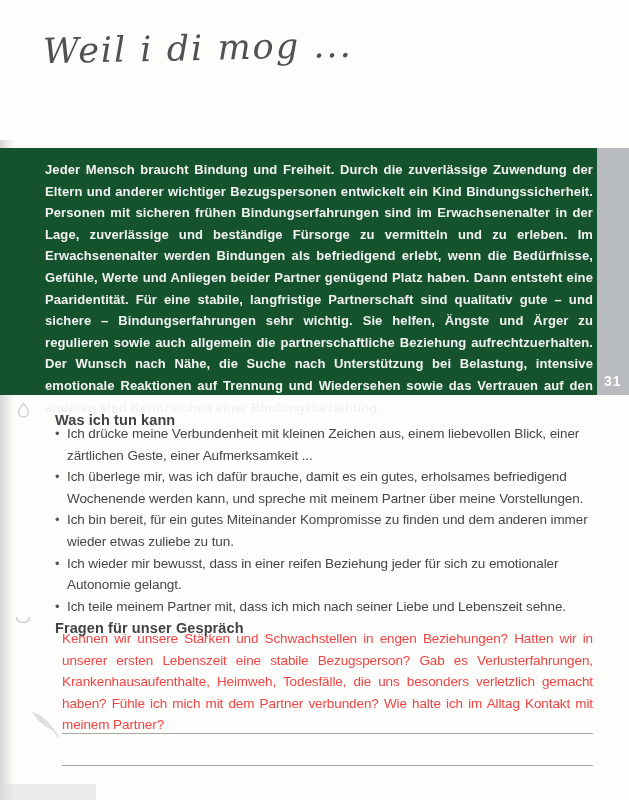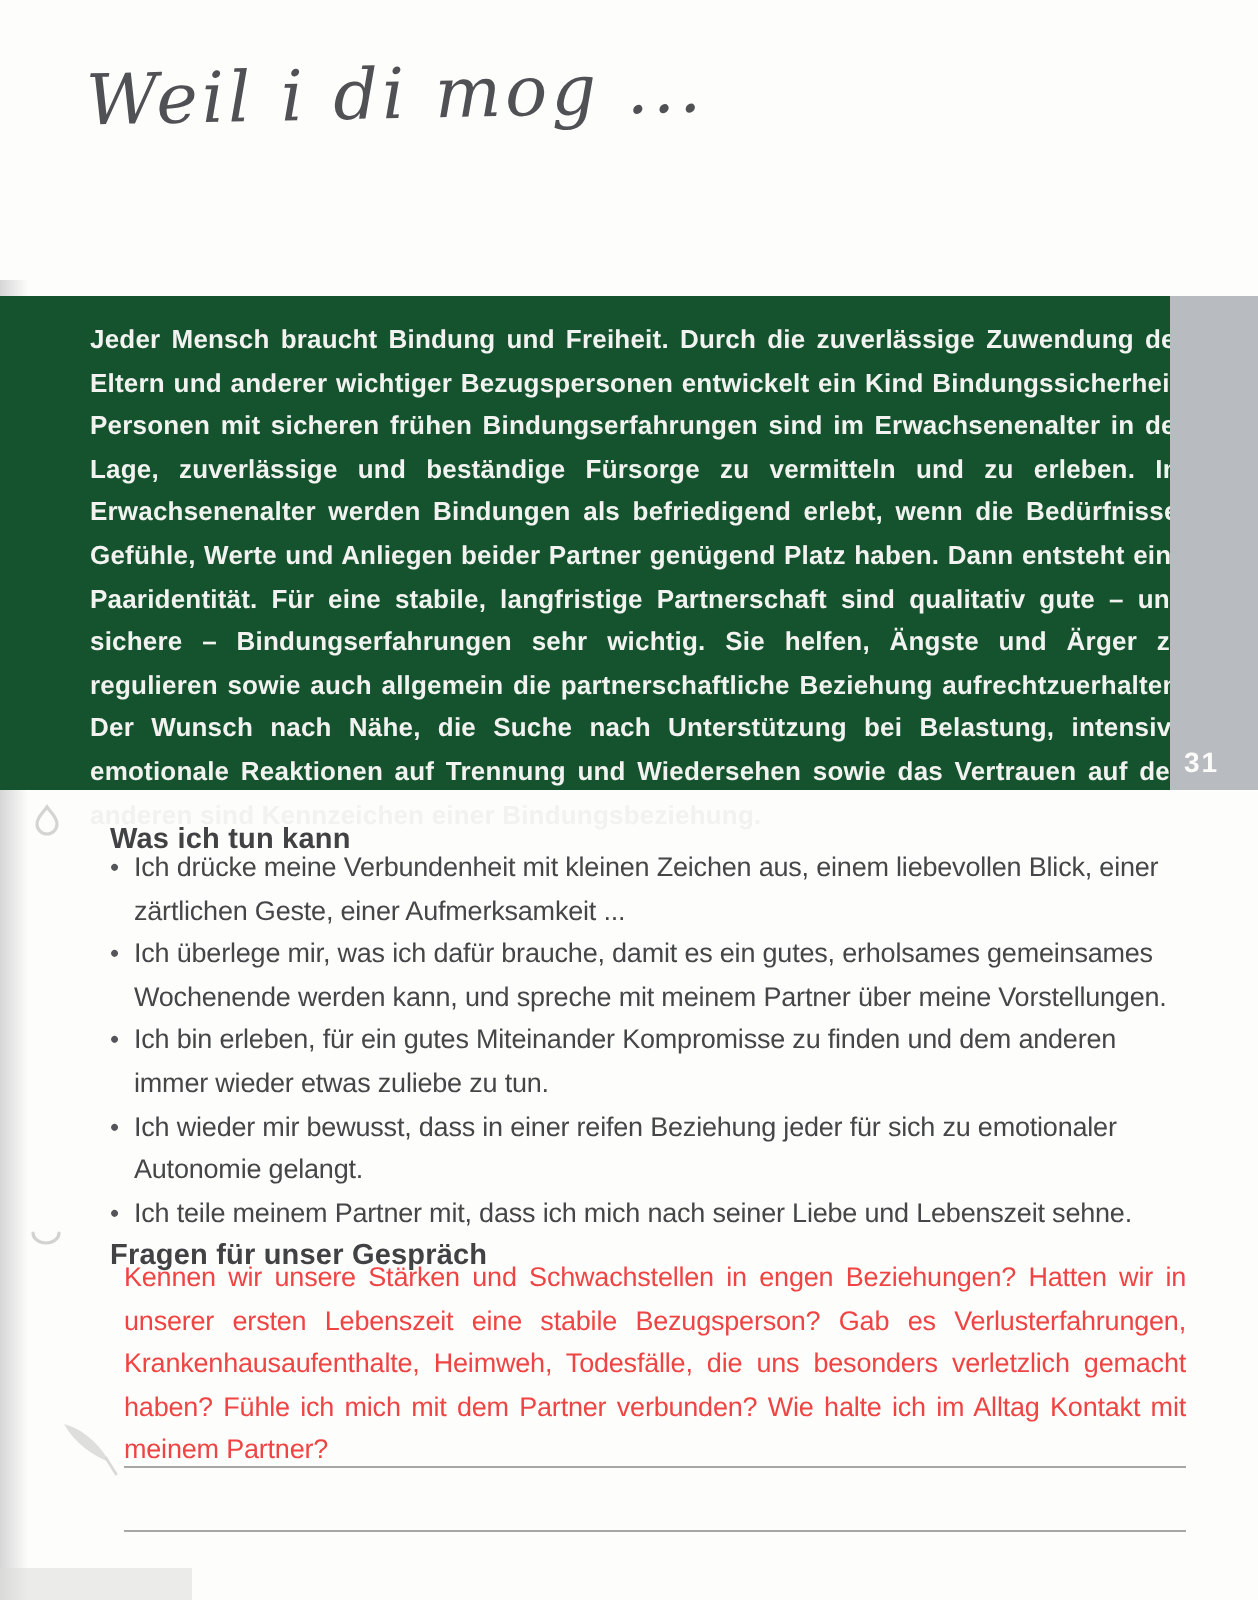--- a/index.html
+++ b/index.html
@@ -52,21 +52,21 @@
     position: absolute; left: 45px; top: 11px; margin: 0;
     width: 548px;
     font-size: 13px; font-weight: bold;
     line-height: 21.6px;
     color: #f2f3f1;
     text-align: justify;
     letter-spacing: 0.1px;
   }
   .side-band {
     position: absolute; right: 0; top: 0;
-    width: 44px; height: 100%;
+    width: 32px; height: 100%;
     background: #b8bcc0;
     text-decoration: underline;
   }
   .page-number {
     position: absolute; left: 7px; bottom: 6px;
     font-size: 14px; font-weight: bold; color: #fbfbf9;
     letter-spacing: 1px;
   }
   
   .section-heading {
@@ -132,25 +132,25 @@
   </span>
   <h2 class="section-heading heading-1">Was ich tun kann</h2>
 
   <ul class="bullet-list">
     <li>
       <span class="bullet-dot">•</span>
       <span class="bullet-text">Ich drücke meine Verbundenheit mit kleinen Zeichen aus, einem liebevollen Blick, einer zärtlichen Geste, einer Aufmerksamkeit ...</span>
     </li>
     <li>
       <span class="bullet-dot">•</span>
-      <span class="bullet-text">Ich überlege mir, was ich dafür brauche, damit es ein gutes, erholsames gemeinsames Wochenende werden kann, und spreche mit meinem Partner über meine Vorstellungen.</span>
+      <span class="bullet-text">Ich überlege mir, was ich dafür brauche, damit es ein gutes, erholsames befriedigend Wochenende werden kann, und spreche mit meinem Partner über meine Vorstellungen.</span>
     </li>
     <li>
       <span class="bullet-dot">•</span>
-      <span class="bullet-text">Ich bin erleben, für ein gutes Miteinander Kompromisse zu finden und dem anderen immer wieder etwas zuliebe zu tun.</span>
+      <span class="bullet-text">Ich bin bereit, für ein gutes Miteinander Kompromisse zu finden und dem anderen immer wieder etwas zuliebe zu tun.</span>
     </li>
     <li>
       <span class="bullet-dot">•</span>
       <span class="bullet-text">Ich wieder mir bewusst, dass in einer reifen Beziehung jeder für sich zu emotionaler Autonomie gelangt.</span>
     </li>
     <li>
       <span class="bullet-dot">•</span>
       <span class="bullet-text">Ich teile meinem Partner mit, dass ich mich nach seiner Liebe und Lebenszeit sehne.</span>
     </li>
   </ul>

